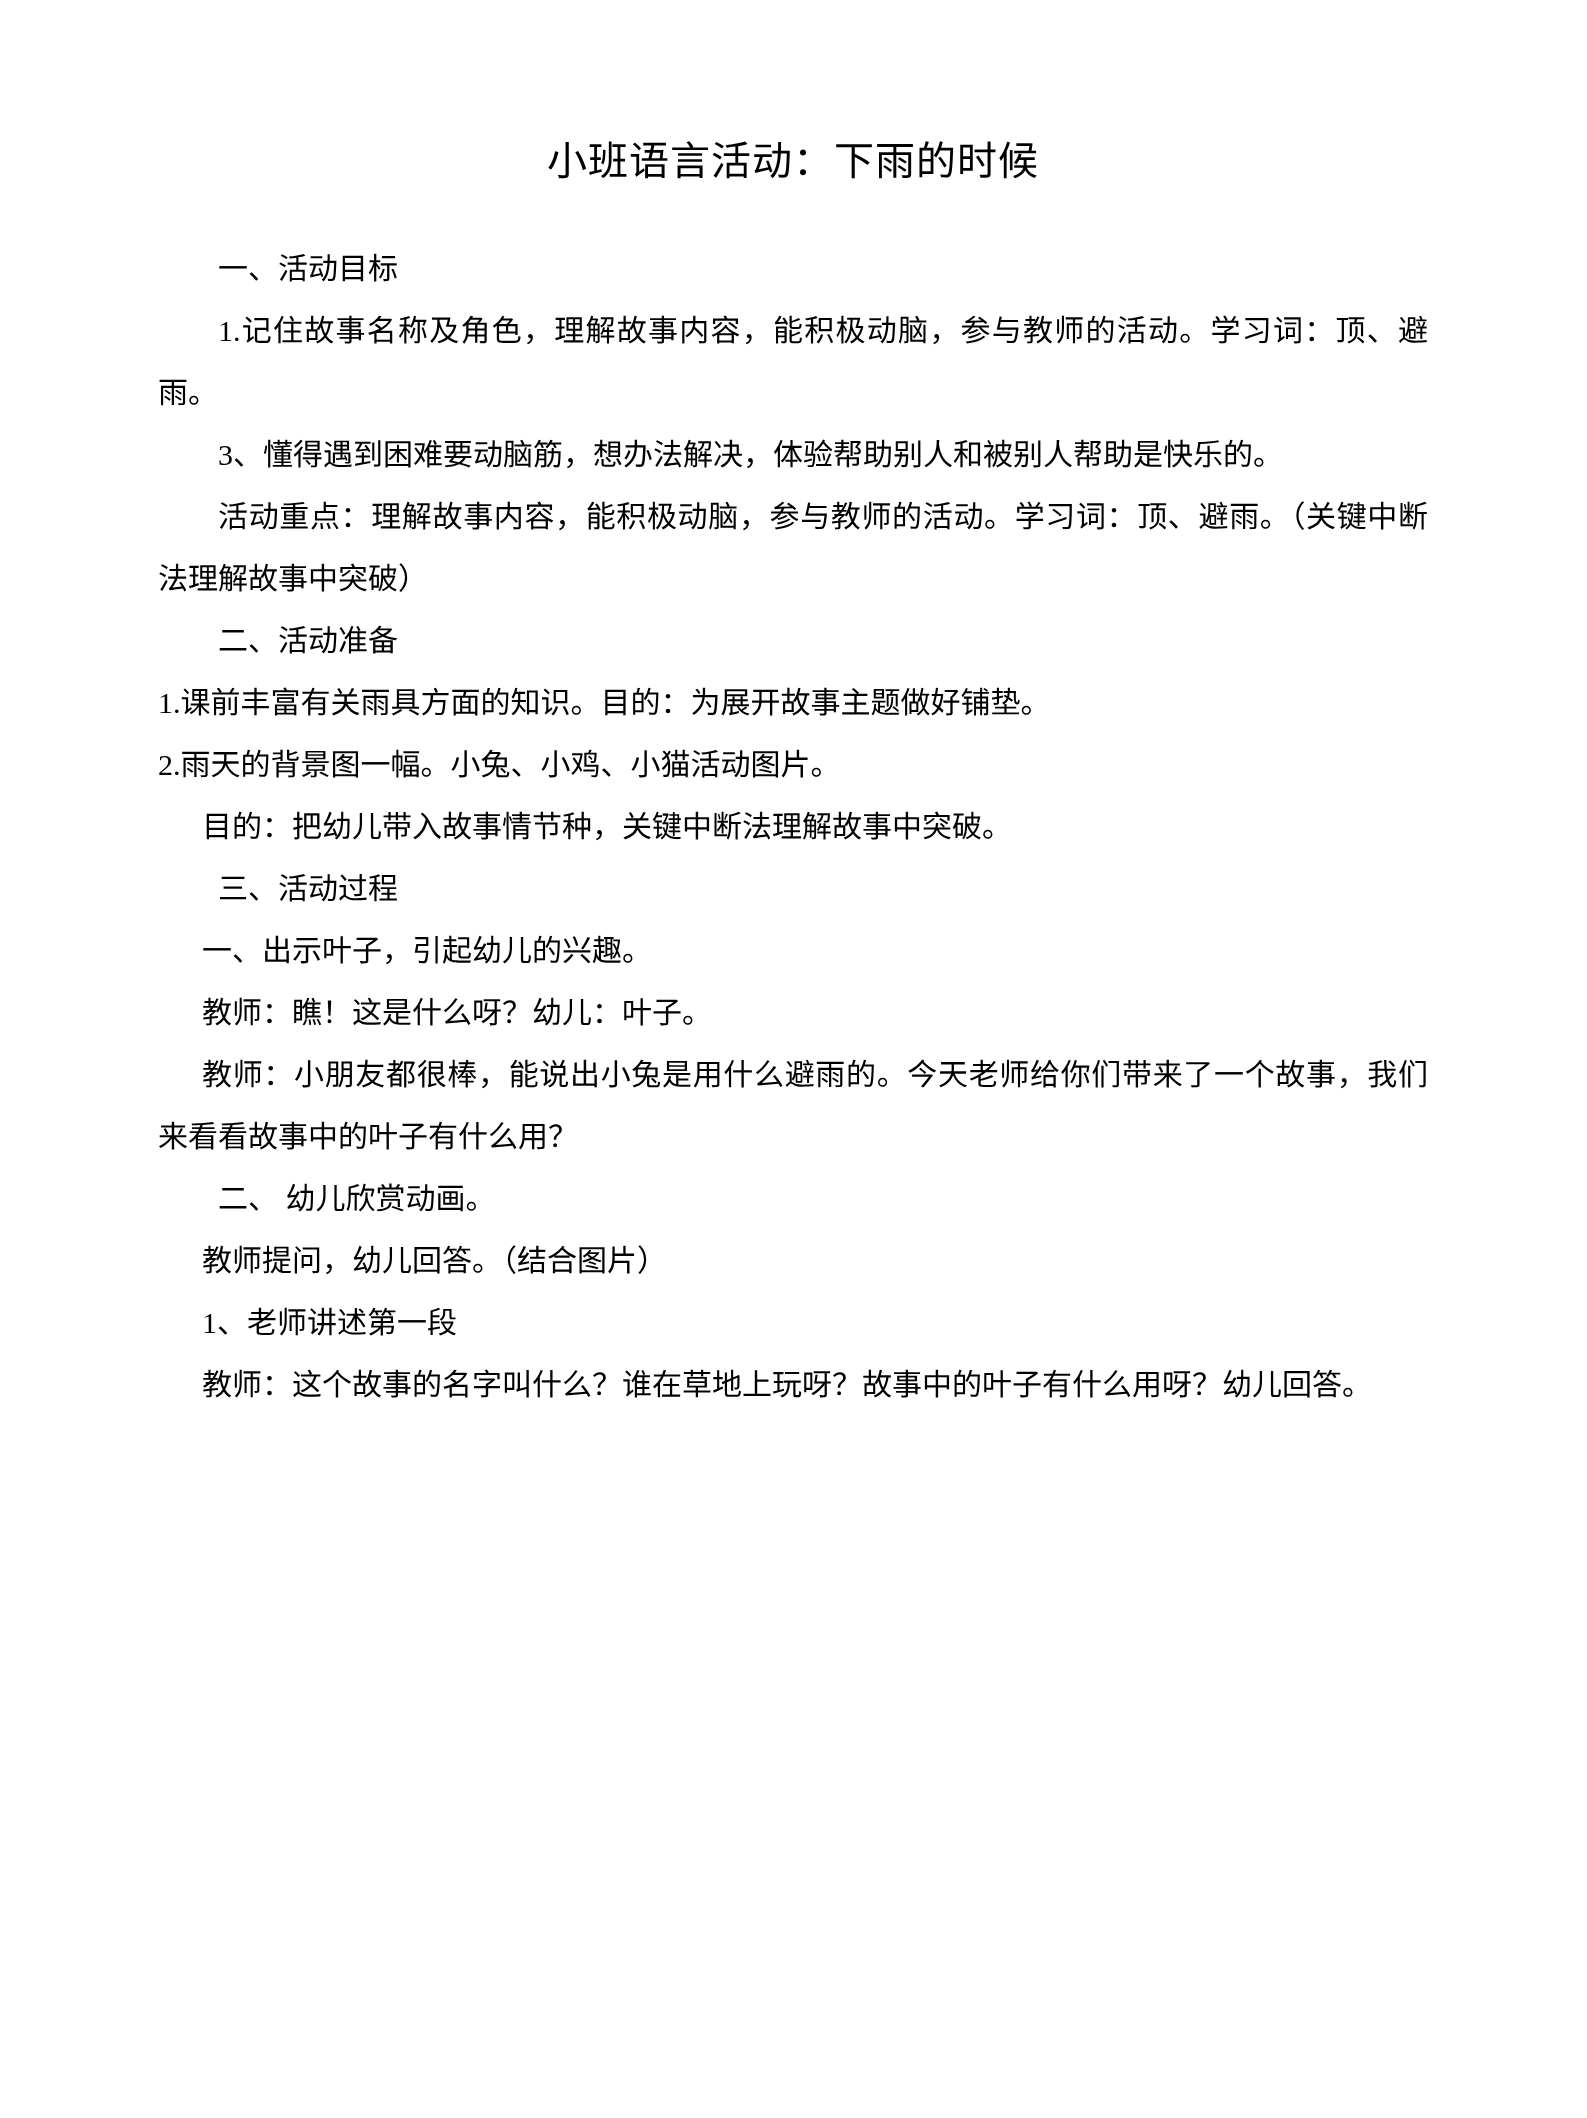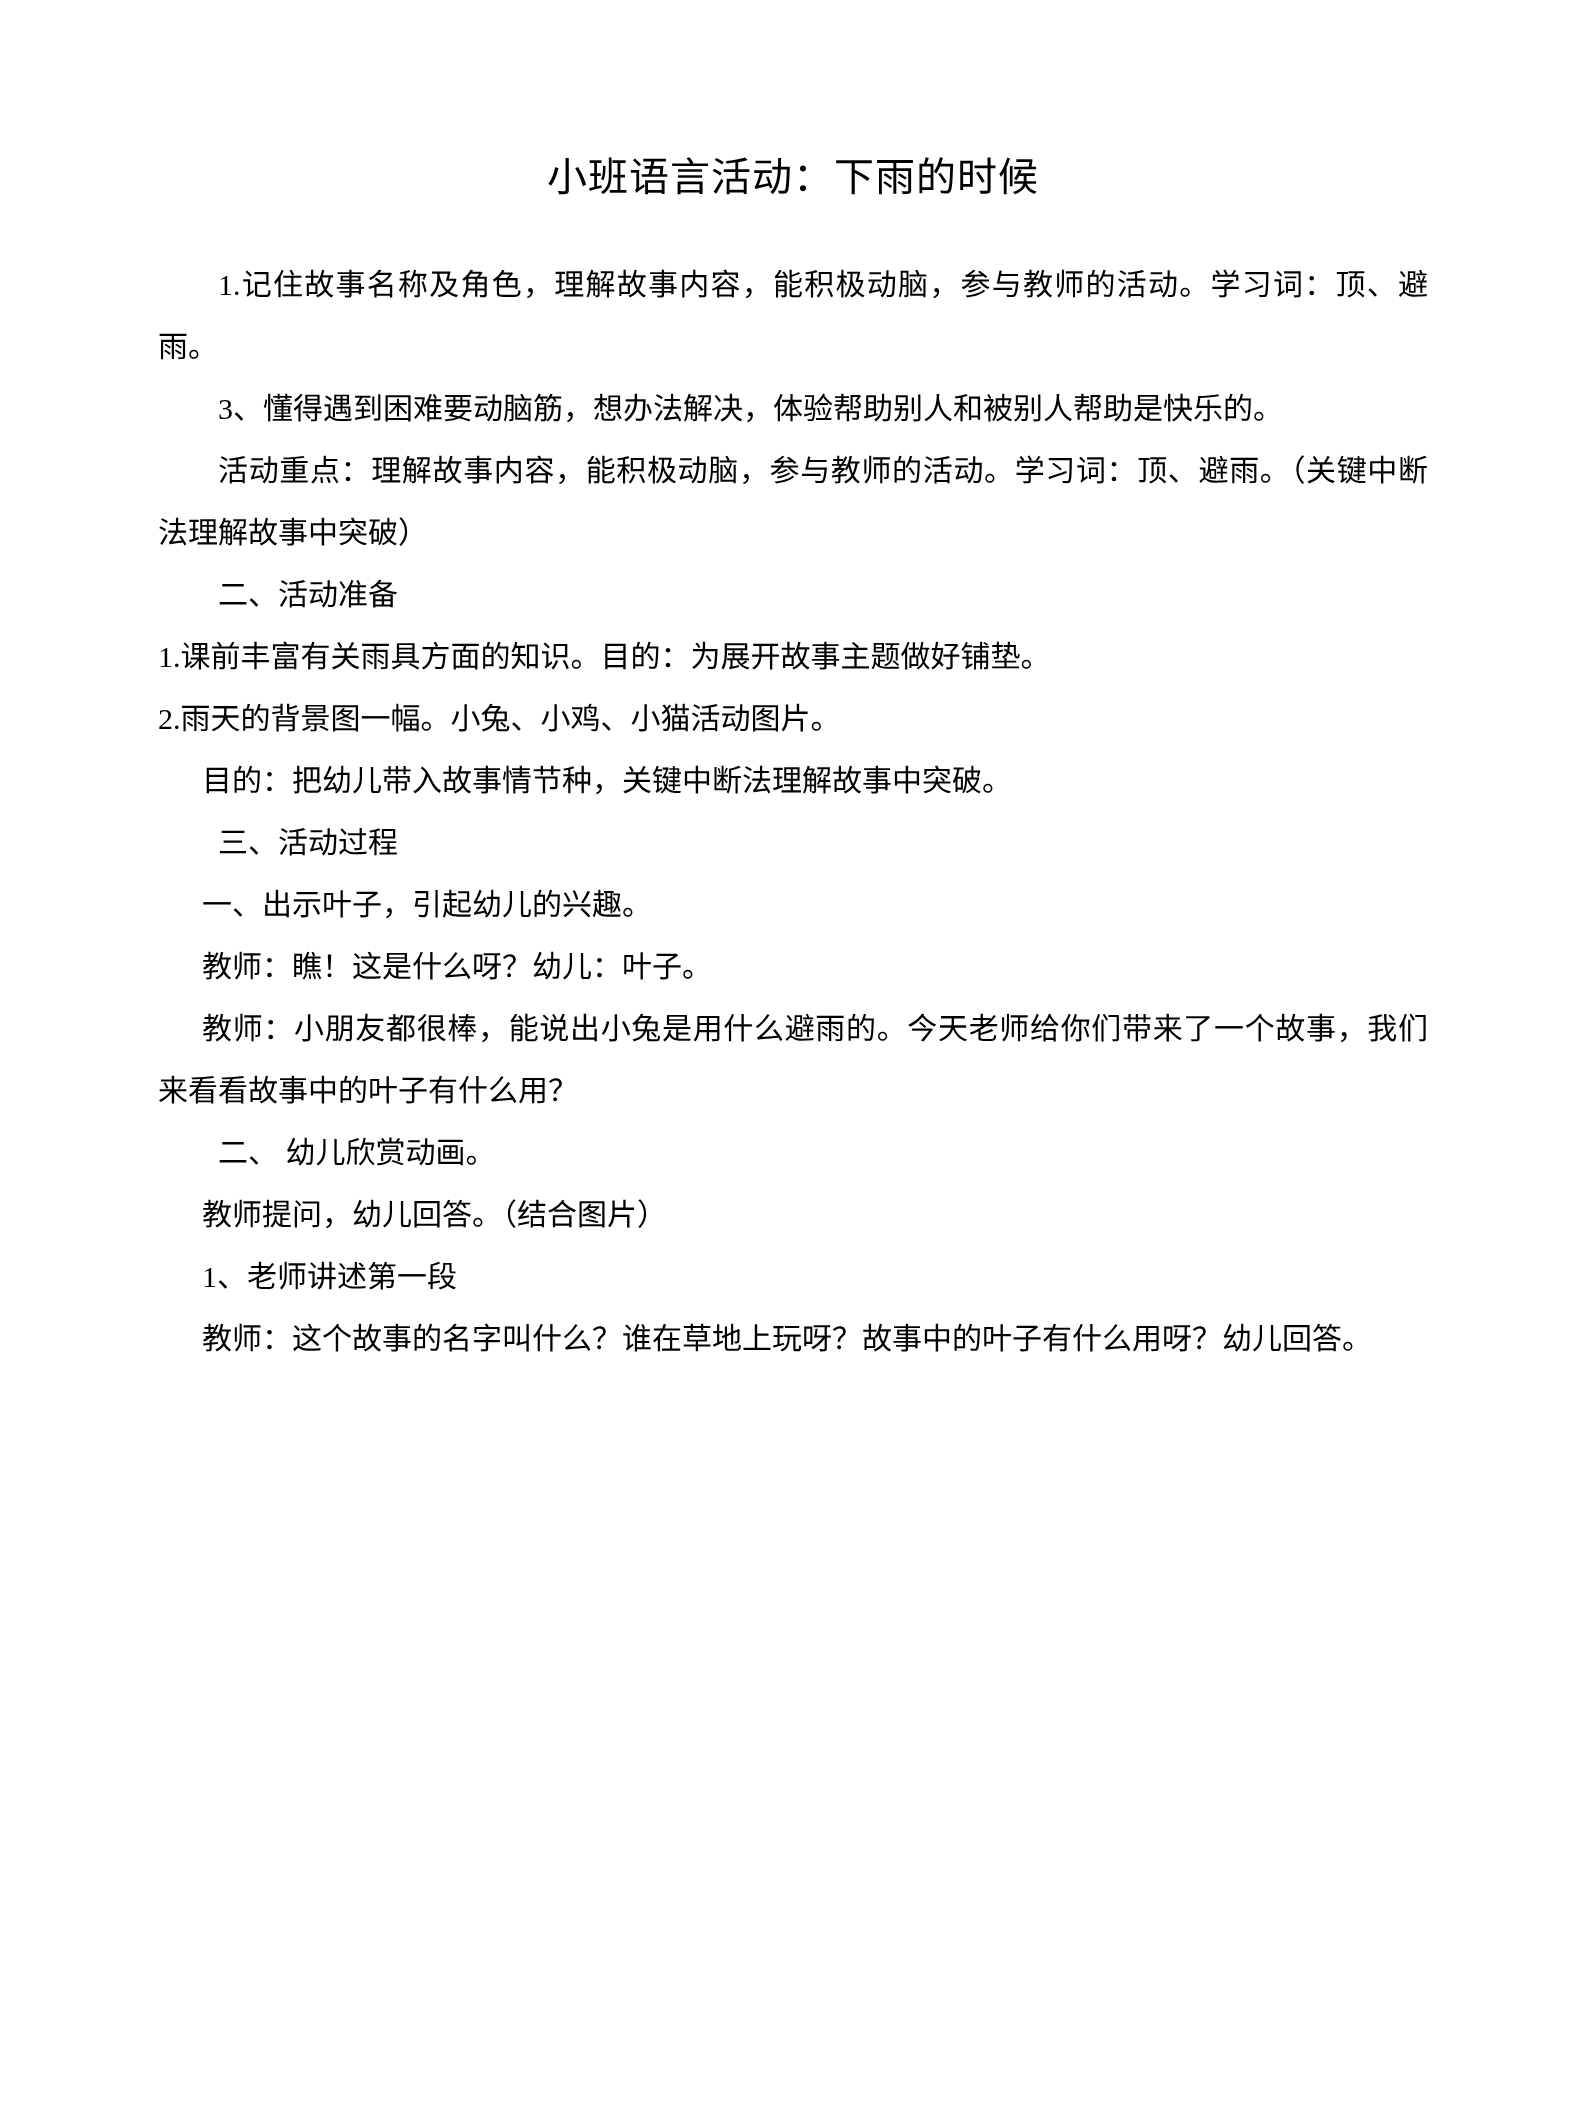--- a/index.html
+++ b/index.html
@@ -18,21 +18,21 @@
     height: 2118px;
     margin: 0 auto;
     background: #ffffff;
     box-sizing: border-box;
     padding: 0;
     overflow: hidden;
   }
   .content {
     position: absolute;
     left: 158px;
-    top: 16px;
+    top: 0;
     width: 1270px;
   }
   .doc-title {
     text-align: center;
     font-size: 40px;
     line-height: 1.2;
     font-weight: 400;
     letter-spacing: 1px;
     margin: 0;
     padding-top: 138px;
@@ -68,20 +68,21 @@
 </head>
 <body>
 
 <div class="page">
   <div class="content">
 
     <h1 class="doc-title">小班语言活动：下雨的时候</h1>
 
     <div class="body-block">
 
+      <p class="para indent">一、活动目标</p>
       <p class="para indent">1.记住故事名称及角色，理解故事内容，能积极动脑，参与教师的活动。学习词：顶、避雨。</p>
       <p class="para indent">3、懂得遇到困难要动脑筋，想办法解决，体验帮助别人和被别人帮助是快乐的。</p>
       <p class="para indent">活动重点：理解故事内容，能积极动脑，参与教师的活动。学习词：顶、避雨。（关键中断法理解故事中突破）</p>
       <p class="para indent">二、活动准备</p>
       <p class="para noindent">1.课前丰富有关雨具方面的知识。目的：为展开故事主题做好铺垫。</p>
       <p class="para noindent">2.雨天的背景图一幅。小兔、小鸡、小猫活动图片。</p>
       <p class="para indent-small">目的：把幼儿带入故事情节种，关键中断法理解故事中突破。</p>
       <p class="para indent">三、活动过程</p>
       <p class="para indent-small"> 一、出示叶子，引起幼儿的兴趣。</p>
       <p class="para indent-small">教师：瞧！这是什么呀？幼儿：叶子。</p>

